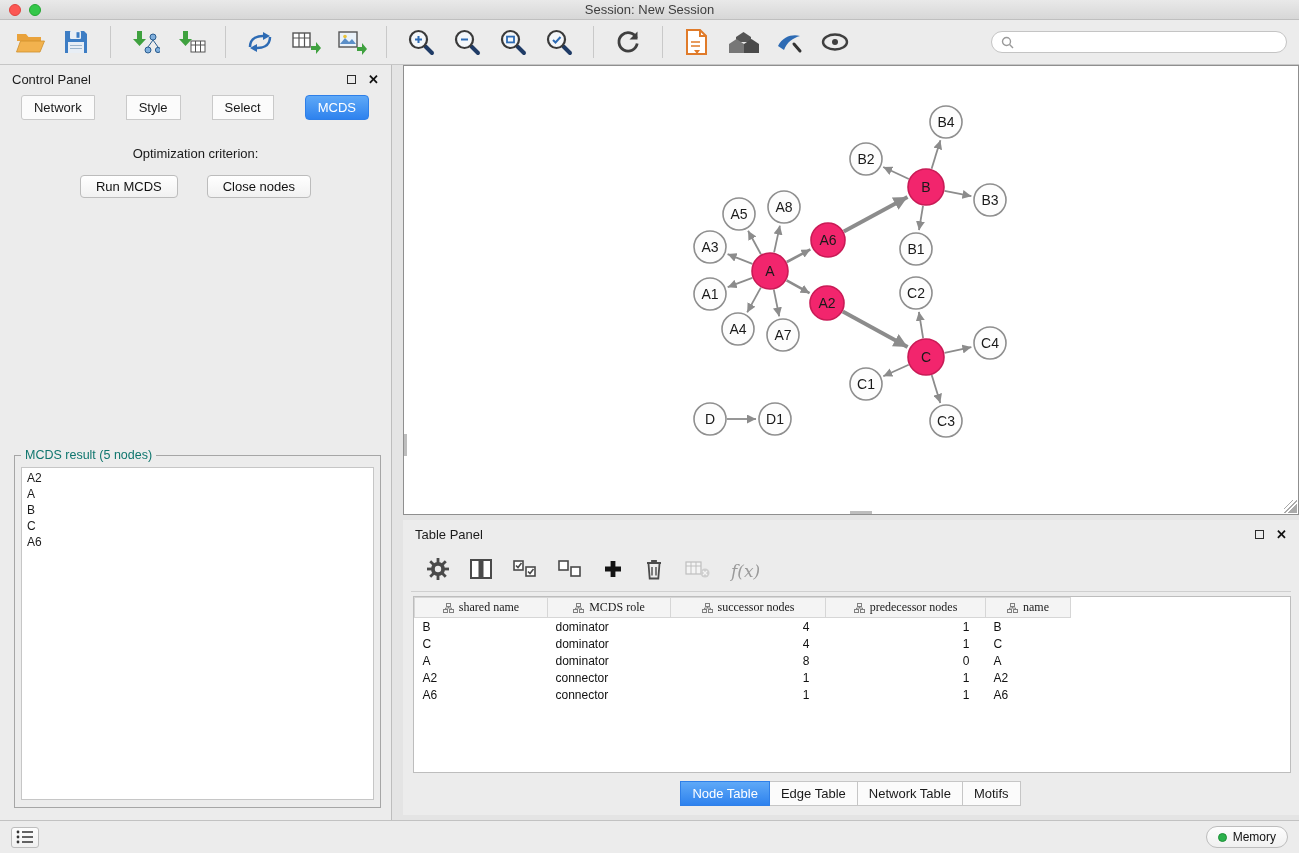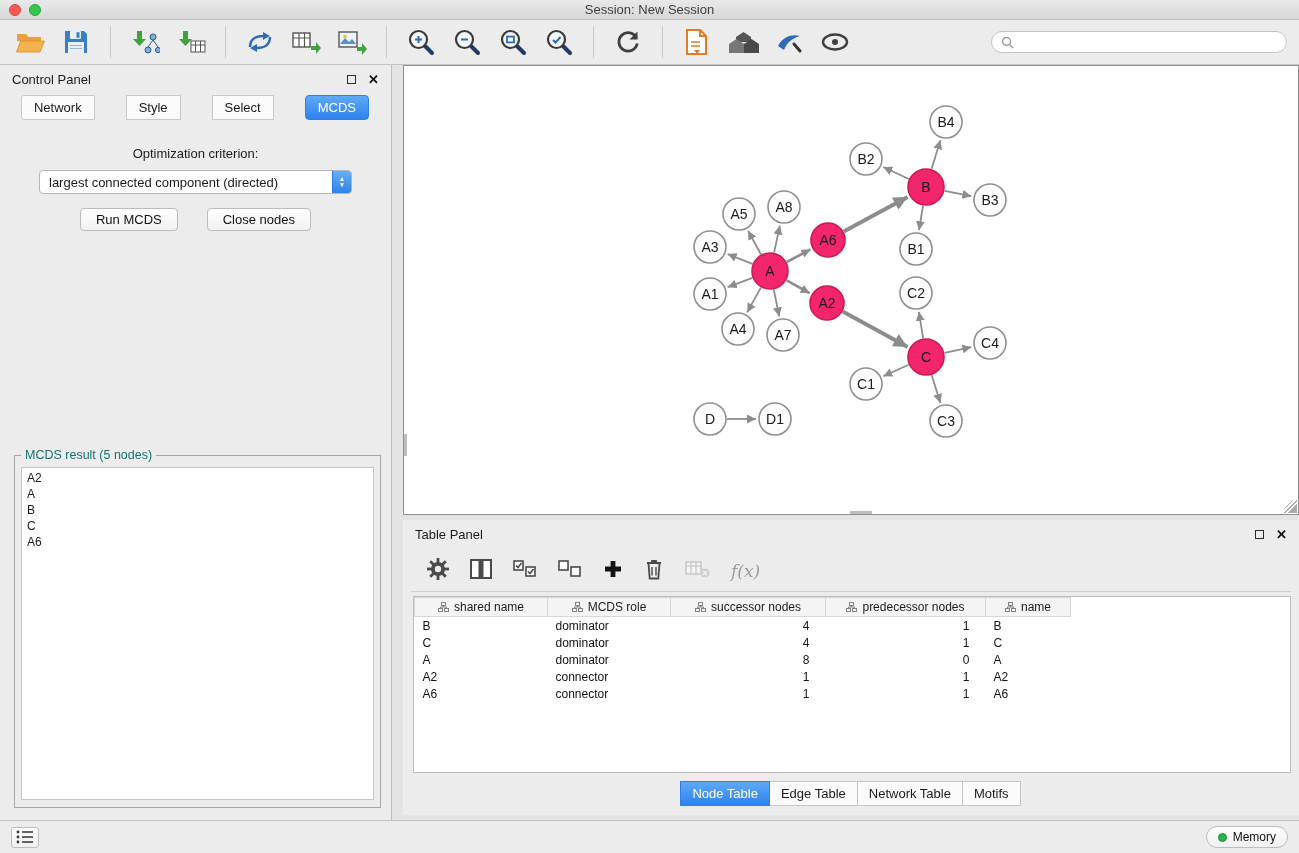--- a/index.html
+++ b/index.html
@@ -127,21 +127,21 @@
   .fx-label { font-family:"DejaVu Serif", serif; font-style:italic; font-size:17px; color:#9a9a9a; }
   .tp-table-wrap {
     position:absolute; top:76px; left:10px; right:8px; bottom:42px;
     background:#fff; border:1px solid #BDBDBD; overflow:hidden;
   }
   table.node-table { border-collapse:collapse; font-size:12px; }
   table.node-table th {
     background:#F4F4F4; border:1px solid #D6D6D6;
     font-weight:normal; padding:2px 4px; height:18px; color:#1a1a1a;
   }
-  .th-inner { display:flex; align-items:center; justify-content:center; gap:5px; }
+  .th-inner { display:flex; align-items:center; justify-content:center; gap:5px;font-family:Liberation Serif, serif; }
   table.node-table td { padding:1.5px 8px; height:15px; color:#111; white-space:nowrap; }
   table.node-table td.num { padding-right:16px; }
   .tp-tabs { position:absolute; bottom:9px; left:0; right:0; display:flex; justify-content:center; }
   .tp-tab {
     padding:4px 11px; font-size:13px; background:#FBFBFB;
     border:1px solid #C6C6C6; margin-left:-1px; color:#1a1a1a;
   }
   .tp-tab.active {
     background:linear-gradient(#5FA9F7,#2E82EE); color:#fff;
     border-color:#2E7FE8; position:relative; z-index:1;
@@ -317,27 +317,20 @@
       <span class="close-x">✕</span>
     </span>
   </div>
   <div class="cp-tabs">
     <span class="cp-tab">Network</span>
     <span class="cp-tab">Style</span>
     <span class="cp-tab">Select</span>
     <span class="cp-tab active">MCDS</span>
   </div>
   <div class="opt-label">Optimization criterion:</div>
-  <div class="dropdown">
-    <span class="dd-value">largest connected component (directed)</span>
-    <span class="dd-stepper">
-        <span>▲</span>
-        <span>▼</span>
-      </span>
-  </div>
   <div class="cp-buttons">
     <span class="btn">Run MCDS</span>
     <span class="btn">Close nodes</span>
   </div>
   <div class="mcds-fieldset">
     <span class="mcds-legend">MCDS result (5 nodes)</span>
     <div class="mcds-list">
         <div>A2</div>
         <div>A</div>
         <div>B</div>

